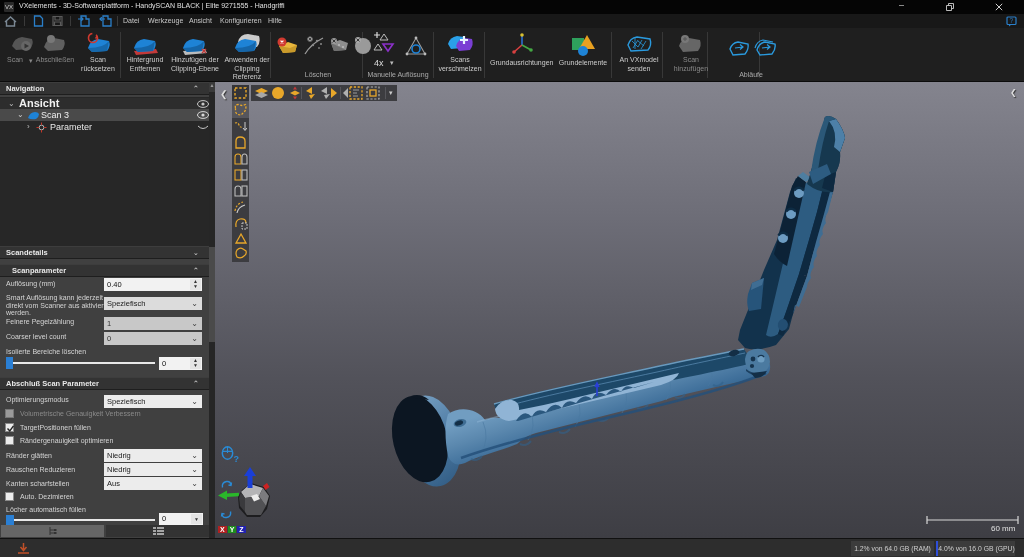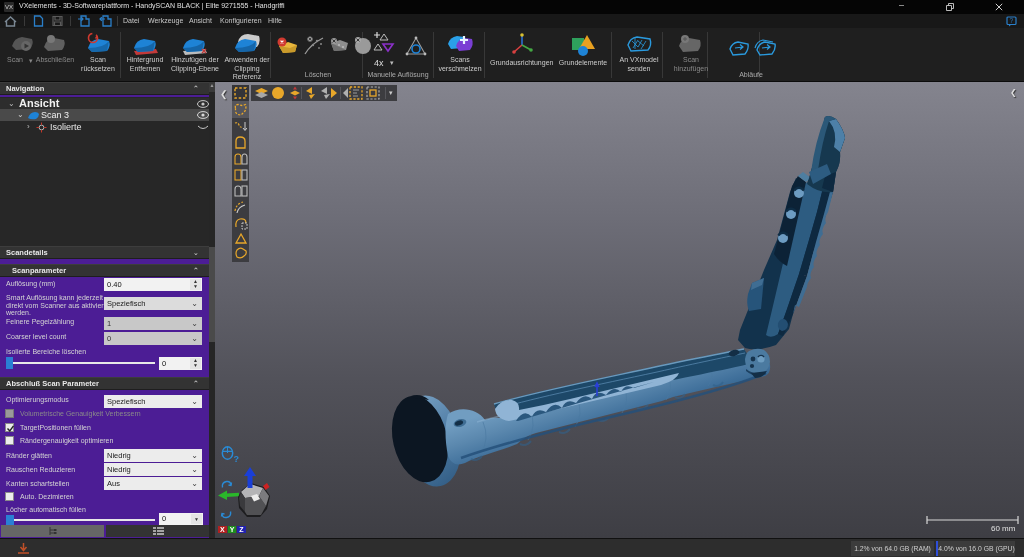--- a/index.html
+++ b/index.html
@@ -19,21 +19,21 @@
 .menuitem { position:absolute; top:3px; }
 
 
 #ribbon { position:absolute; left:0; top:28px; width:1024px; height:54px; background:#1f1f1f; border-bottom:1px solid #0c0c0c; color:#cdcdcd; font-size:7px; }
 .rsep { position:absolute; top:4px; width:1px; height:46px; background:#383838; }
 .rlabel { position:absolute; top:27px; text-align:center; line-height:8.5px; }
 .rgroup { position:absolute; bottom:3px; color:#ababab; text-align:center; font-size:7px; }
 
 
 
-#leftpanel { position:absolute; left:0; top:82px; width:215px; height:456px; background:#4c1d95; color:#d8d8d8; font-size:7.5px; }
+#leftpanel { position:absolute; left:0; top:82px; width:215px; height:456px; background:#404040; color:#d8d8d8; font-size:7.5px; }
 .phead { position:absolute; left:0; width:209px; height:13px; background:#333333; border-top:1px solid #3d3d3d; border-bottom:1px solid #1e1e1e; font-weight:bold; color:#e8e8e8; font-size:7.5px; line-height:12px; padding-left:6px; }
 .phead .chev { position:absolute; right:10px; top:0px; font-weight:normal; color:#cccccc; }
 .lbl { position:absolute; color:#d4d4d4; line-height:7.5px; font-size:7px; }
 .input { position:absolute; left:104px; width:98px; height:13px; background:#f2f2f2; color:#111; font-size:7.5px; line-height:13px; padding-left:3px; }
 .spin { position:absolute; right:1px; top:1px; width:11px; height:11px; background:#e4e4e4; font-size:5px; color:#333; text-align:center; line-height:5px; }
 .dd { position:absolute; left:104px; width:98px; height:13px; background:#dcdcdc; color:#1a1a1a; font-size:7.5px; line-height:13px; padding-left:3px; }
 .dd .caret { position:absolute; right:4px; top:0; color:#444; font-size:8px; }
 .cb { position:absolute; width:9px; height:9px; background:#ececec; border:1px solid #8a8a8a; }
 .dis { color:#8a8a8a !important; }
 .scroll { position:absolute; left:209px; top:0; width:6px; height:456px; background:#262626; }
@@ -266,21 +266,21 @@
     <div class="abs" style="left:41px; top:28px; font-size:9px; color:#f0f0f0;">Scan 3</div>
     <svg class="abs" style="left:197px; top:29px;" width="12" height="8" viewBox="0 0 12 8">
         <ellipse cx="6" cy="4" rx="5.5" ry="3.4" fill="none" stroke="#d8d8d8" stroke-width="1"></ellipse>
         <circle cx="6" cy="4" r="1.6" fill="#d8d8d8"></circle>
       </svg>
     <div class="abs" style="left:27px; top:40px; color:#bbb; font-size:8px;">›</div>
     <svg class="abs" style="left:36px; top:40px;" width="11" height="11" viewBox="0 0 11 11">
       <circle cx="5.5" cy="5.5" r="2.4" fill="none" stroke="#b8b8b8" stroke-width="1"></circle>
       <path d="M5.5 0.5 L5.5 3 M5.5 8 L5.5 10.5 M0.5 5.5 L3 5.5 M8 5.5 L10.5 5.5" stroke="#c0392b" stroke-width="1"></path>
     </svg>
-    <div class="abs" style="left:50px; top:40px; font-size:9px; color:#e8e8e8;">Isolierte</div>
+    <div class="abs" style="left:50px; top:40px; font-size:9px; color:#e8e8e8;">Parameter</div>
     <svg class="abs" style="left:197px; top:43px;" width="12" height="6" viewBox="0 0 12 6">
         <path d="M1 1 Q6 6 11 1" fill="none" stroke="#c8c8c8" stroke-width="1"></path>
       </svg>
 
     <div class="phead" style="top:164px;">Scandetails<span class="chev">⌄</span></div>
 
     <div class="phead" style="top:182px;padding-left:12px;">Scanparameter<span class="chev">⌃</span></div>
 
     <div class="lbl" style="left:6px; top:198px;">Auflösung (mm)</div>
     <div class="input" style="top:196px;">0.40<div class="spin">▲<br>▼</div></div>

